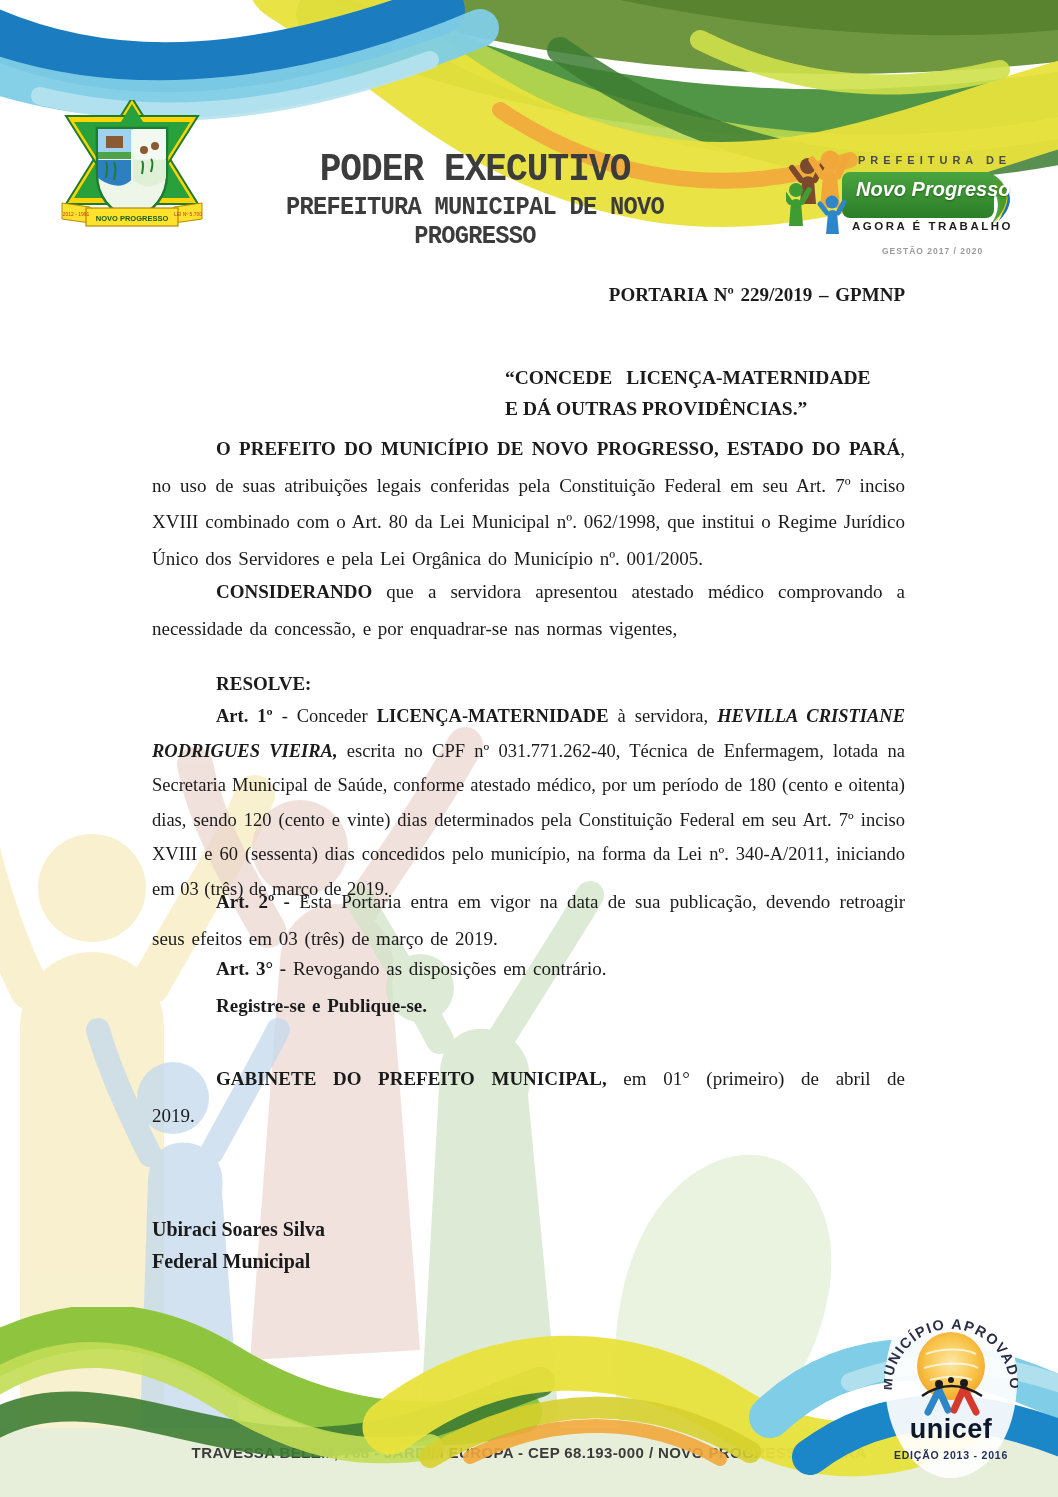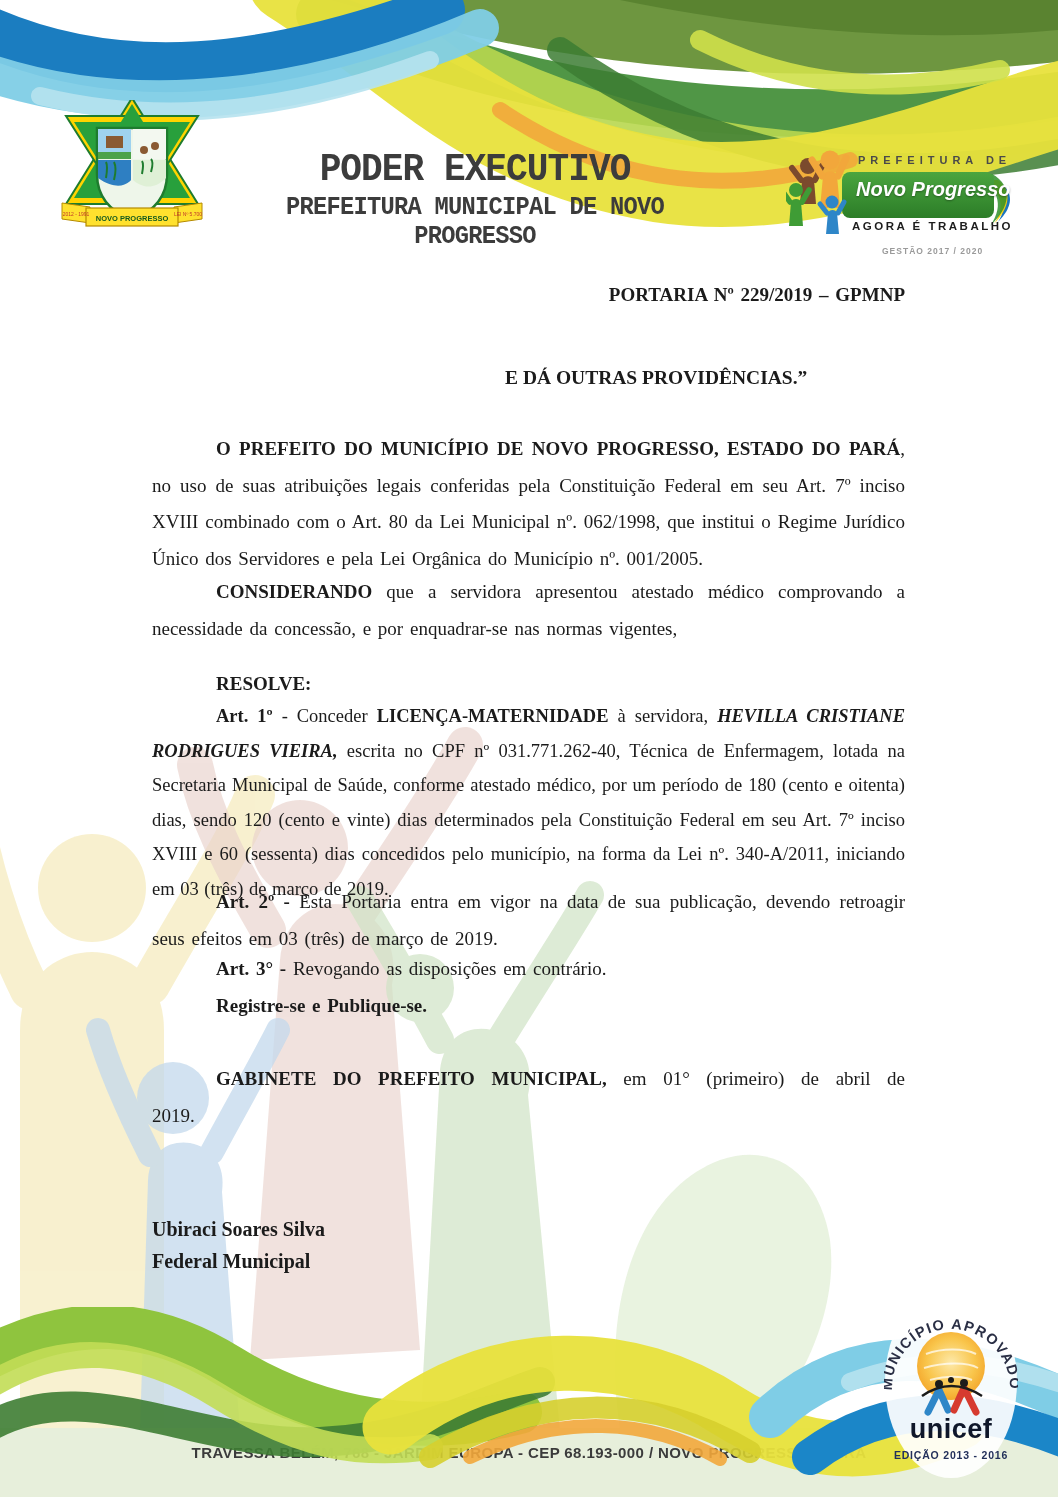--- a/index.html
+++ b/index.html
@@ -199,20 +199,21 @@
     <div class="t-name">Novo Progresso</div>
     <div class="t-slogan">AGORA É TRABALHO</div>
     <div class="t-gestao">GESTÃO 2017 / 2020</div>
   </div>
 
   <div class="doc">
 
     <div class="para p-number">PORTARIA Nº 229/2019 – GPMNP</div>
 
     <div class="p-subject">
+      <div class="l1">“CONCEDE LICENÇA-MATERNIDADE</div>
       <div class="l2">E DÁ OUTRAS PROVIDÊNCIAS.”</div>
     </div>
 
     <div class="para p-preamble"><b>O PREFEITO DO MUNICÍPIO DE NOVO PROGRESSO, ESTADO DO PARÁ</b><span>, no uso de suas atribuições legais conferidas pela Constituição Federal em seu Art. 7º inciso XVIII combinado com o Art. 80 da Lei Municipal nº. 062/1998, que institui o Regime Jurídico Único dos Servidores e pela Lei Orgânica do Município nº. 001/2005.</span></div>
 
     <div class="para p-considerando"><b>CONSIDERANDO</b><span> que a servidora apresentou atestado médico comprovando a necessidade da concessão, e por enquadrar-se nas normas vigentes,</span></div>
 
     <div class="para p-resolve">RESOLVE:</div>
 
     <div class="para p-art1"><b>Art. 1º</b><span> - Conceder </span><b>LICENÇA-MATERNIDADE</b><span> à servidora, </span><b style="font-style:italic">HEVILLA CRISTIANE RODRIGUES VIEIRA,</b><span> escrita no CPF nº 031.771.262-40, Técnica de Enfermagem, lotada na Secretaria Municipal de Saúde, conforme atestado médico, por um período de 180 (cento e oitenta) dias, sendo 120 (cento e vinte) dias determinados pela Constituição Federal em seu Art. 7º inciso XVIII e 60 (sessenta) dias concedidos pelo município, na forma da Lei nº. 340-A/2011, iniciando em 03 (três) de março de 2019.</span></div>

